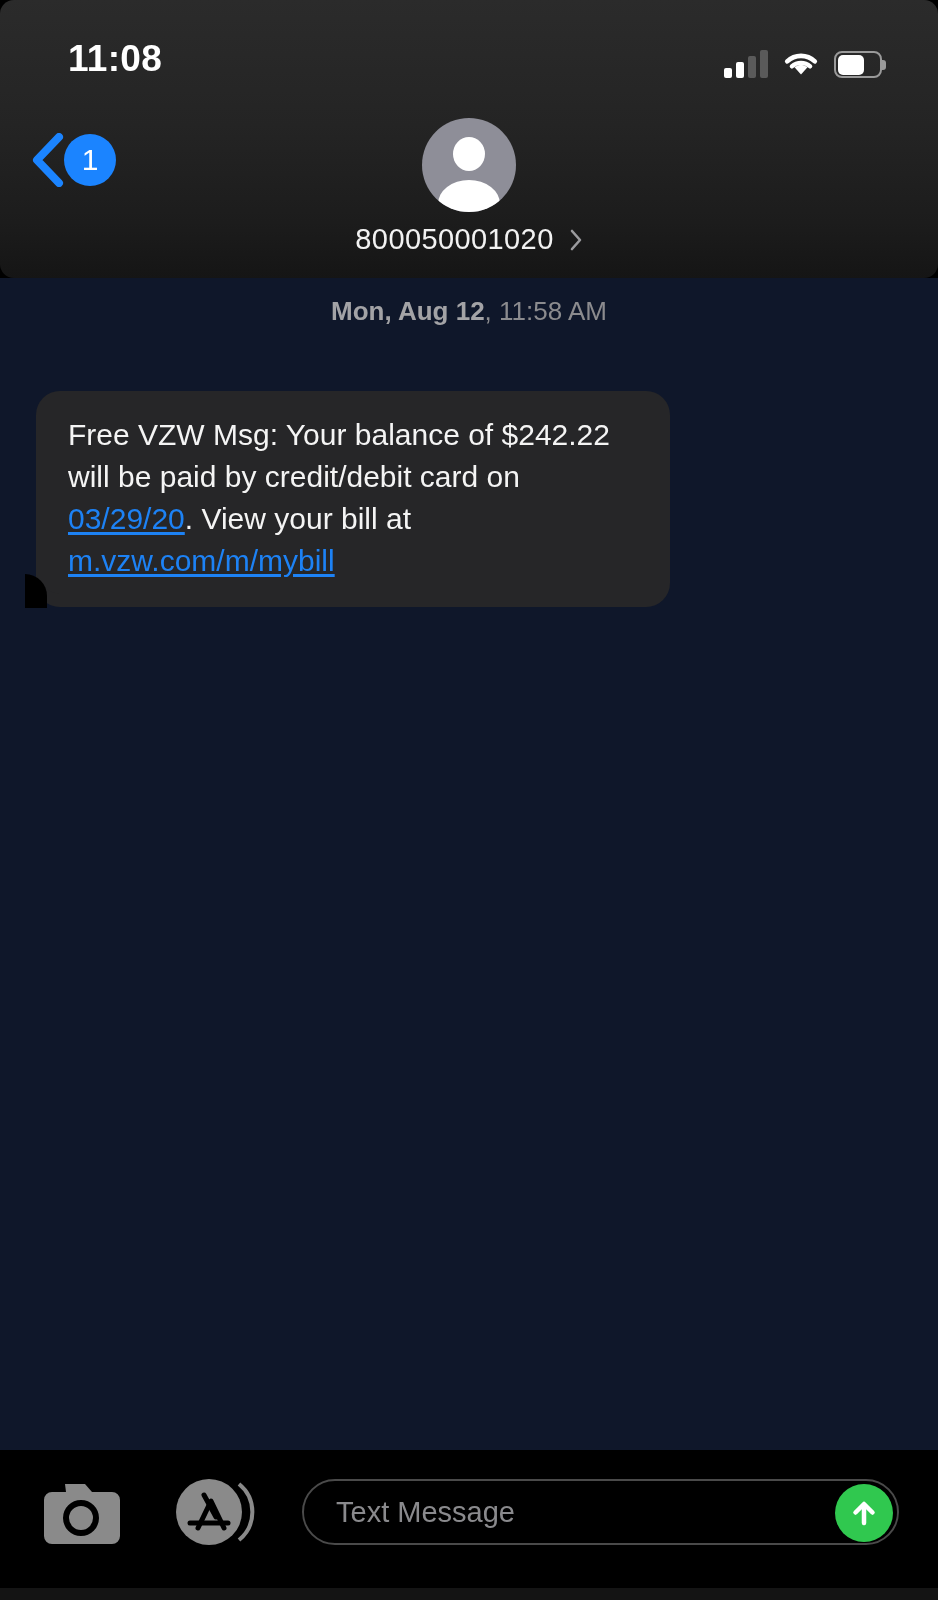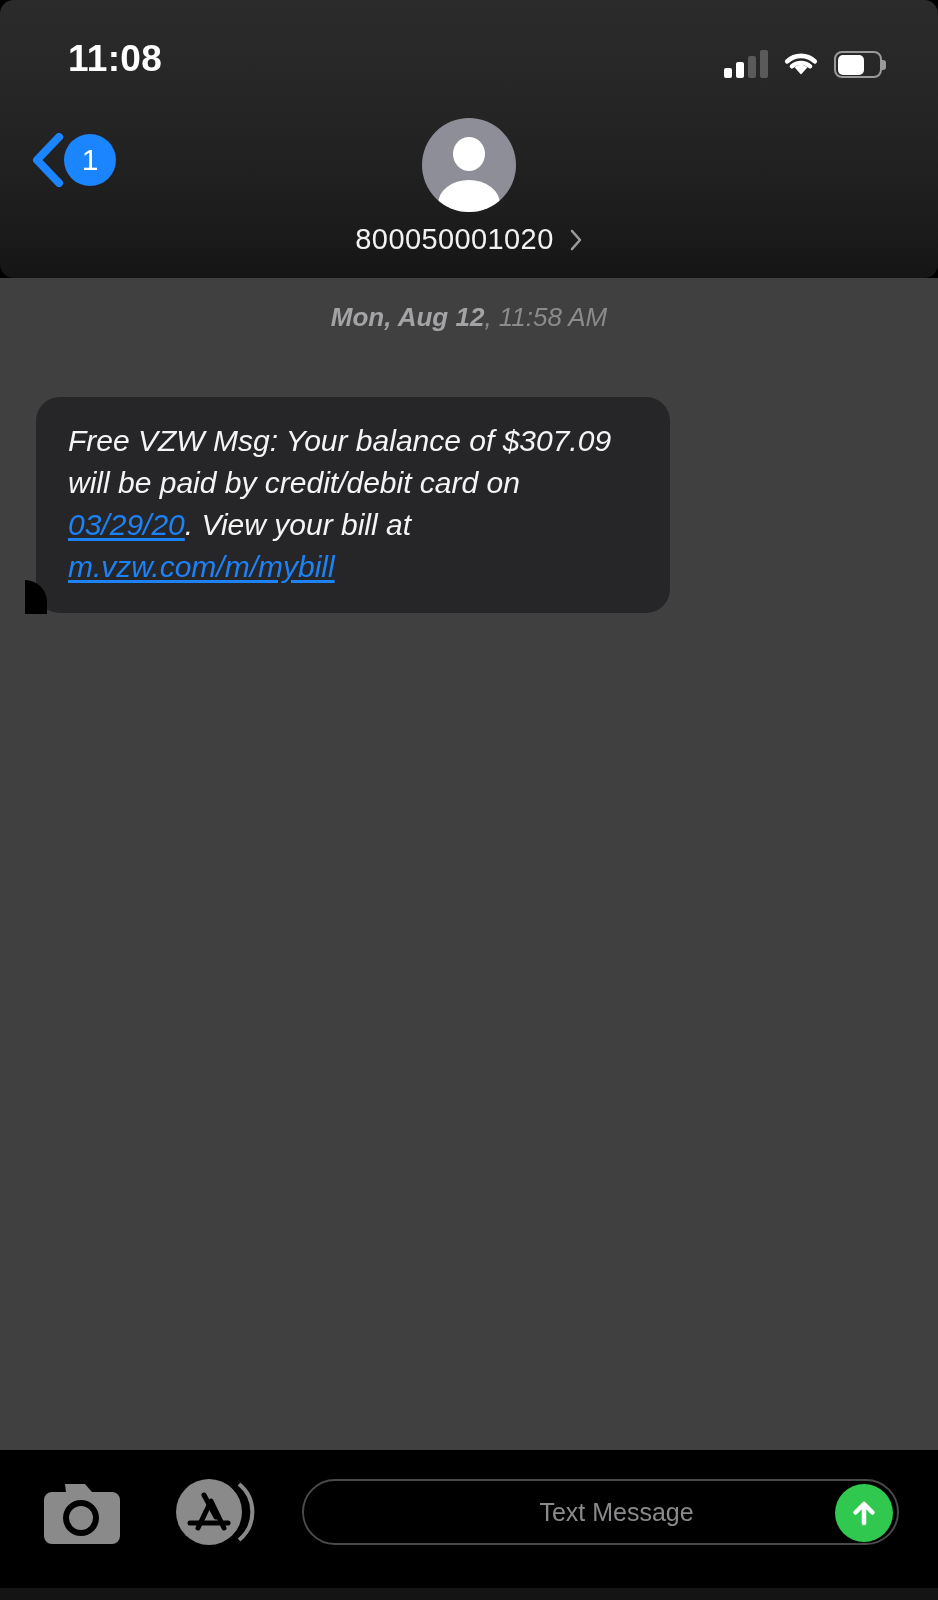--- a/index.html
+++ b/index.html
@@ -101,23 +101,22 @@
   }
   #contact-name {
     font-size:29px; color:#f2f2f2; letter-spacing:0.4px;
   }
   #contact-chevron { width:13px; height:22px; }
 
   
   #conversation {
     position:absolute; left:0; top:278px;
     width:938px; height:1172px;
-    background:#404040;
-    padding-top:14px;
-    font-style:italic;
+    background:#0f172a;
+    padding-top:8px;
   }
   .timestamp {
     text-align:center;
     font-size:26px;
     color:#8b8b8e;
     padding:10px 0 16px 0;
   }
   .timestamp b { color:#a3a3a6; font-weight:700; }
   .timestamp span { font-weight:400; }
 
@@ -186,23 +185,22 @@
     border:2px solid #4a4a4a;
     border-radius:33px;
     background:#000;
     display:flex; align-items:center;
   }
   #message-input {
     flex:1;
     border:none; outline:none; background:transparent;
     color:#f0f0f0;
     font-family:"Liberation Sans", sans-serif;
-    font-size:25px;
+    font-size:29px;
     padding:0 0 0 32px;
-    text-align:center;
   }
   #message-input::placeholder { color:#8a8a8d; }
   #send-button {
     position:absolute; right:4px; top:3px;
     width:58px; height:58px; border-radius:50%;
     background:#30c84f;
     display:flex; align-items:center; justify-content:center;
   }
   #home-indicator-bar {
     position:absolute; left:0; bottom:0; width:938px; height:12px;
@@ -266,21 +264,21 @@
       <b>Mon, Aug 12</b><span>, 11:58 AM</span>
     </div>
 
 
     <div class="gap"></div>
 
 
     <div class="msg-row">
       <div class="bubble">
         <div class="bubble-tail"></div>
-        <span>Free VZW Msg: Your balance of $307.09 will be paid by credit/debit card on </span><a href="#" class="datelink">03/29/20</a><span>. View your bill at </span><a href="#">m.vzw.com/m/mybill</a>
+        <span>Free VZW Msg: Your balance of $242.22 will be paid by credit/debit card on </span><a href="#" class="datelink">03/29/20</a><span>. View your bill at </span><a href="#">m.vzw.com/m/mybill</a>
       </div>
     </div>
   </div>
 
   <div id="bottombar"></div>
 
   <svg id="camera-button" viewBox="0 0 86 66">
     <path d="M27 5 h20 l7 8 h20 a8 8 0 0 1 8 8 v36 a8 8 0 0 1 -8 8 h-60 a8 8 0 0 1 -8 -8 v-36 a8 8 0 0 1 8 -8 h14 z" fill="#8a8a8a"></path>
     <circle cx="43" cy="39" r="15" fill="none" stroke="#000" stroke-width="6"></circle>
   </svg>

